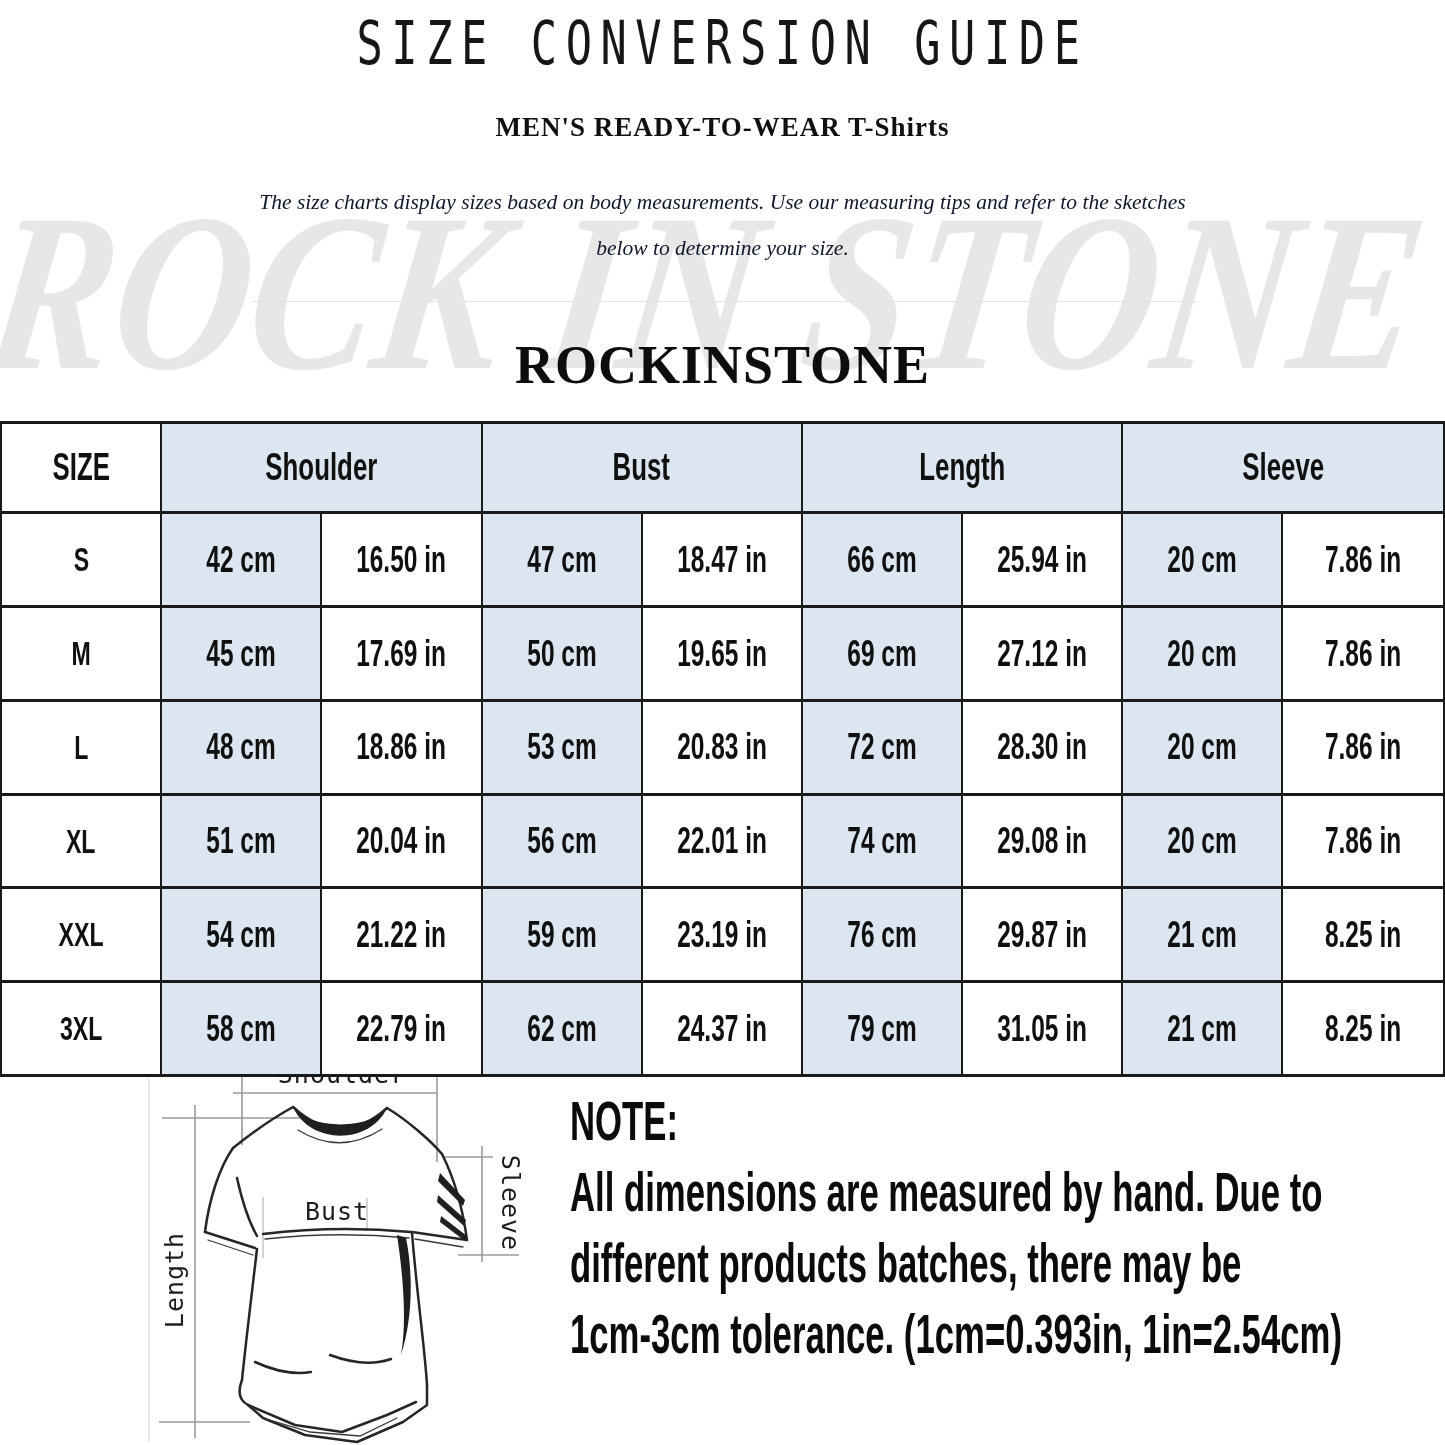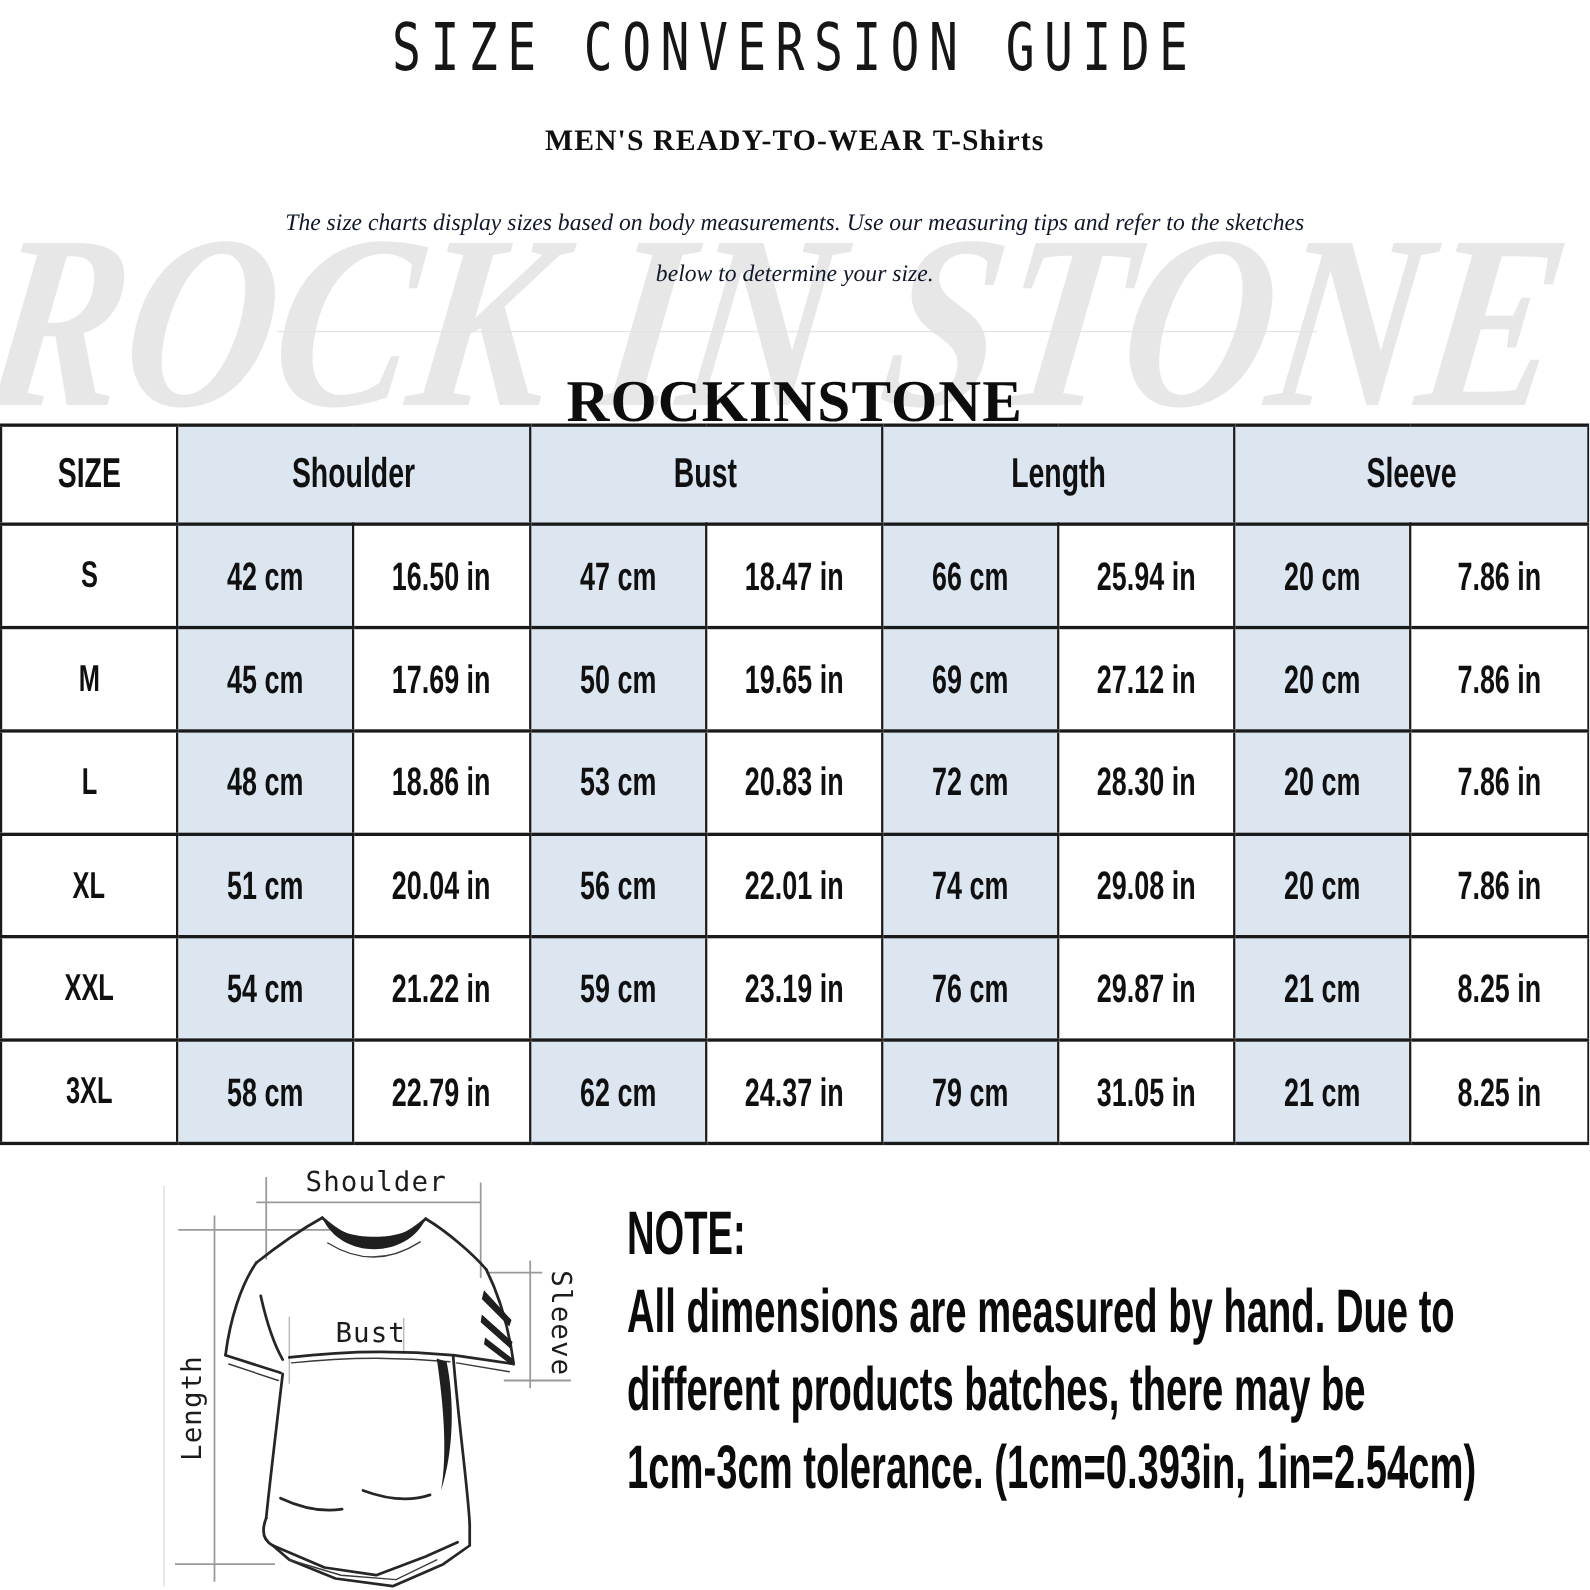--- a/index.html
+++ b/index.html
@@ -20,21 +20,21 @@
     top:8px; font-family:"DejaVu Sans Mono", monospace; font-size:46px; font-weight:normal;
     letter-spacing:9px; color:#161616; transform:scale(0.95,1.3); transform-origin:center top;
   }
   .subtitle { top:112px; font-size:27px; font-weight:bold; letter-spacing:1px; color:#101010; }
   .desc { font-family:"Liberation Serif", serif; font-style:italic; font-size:21.5px; color:#0f172a; }
   .desc1 { top:190px; }
   .desc2 { top:236px; }
   .brand { top:290px; font-family:"Liberation Serif", serif; font-weight:bold; font-size:54px; letter-spacing:1px; color:#0d0d0d;margin-top:44px; }
   
   .size-table-wrap { position:absolute; left:0; top:385px; width:1445px; height:656px; z-index:4; }
-  table.size-table { width:100%; height:100%; border-collapse:collapse; table-layout:fixed; }
+  table.size-table { width:100%; height:100%; border-collapse:collapse; table-layout:fixed;margin-top:36px; }
   table.size-table td, table.size-table th {
     border:2px solid #1a1a1a; border-top-width:3px; border-bottom-width:3px;
     text-align:center; vertical-align:middle; padding:0; background:#ffffff;
   }
   table.size-table .blue { background:#dce6f1; }
   tr.r-group { height:80px; }
   tr.r-unit  { height:78px; }
   tr.r-data  { height:83px; }
   .c { display:inline-block; font-weight:bold; color:#101010; transform:scaleX(0.68); transform-origin:center; white-space:nowrap; }
   .c-group { font-size:38px; }

